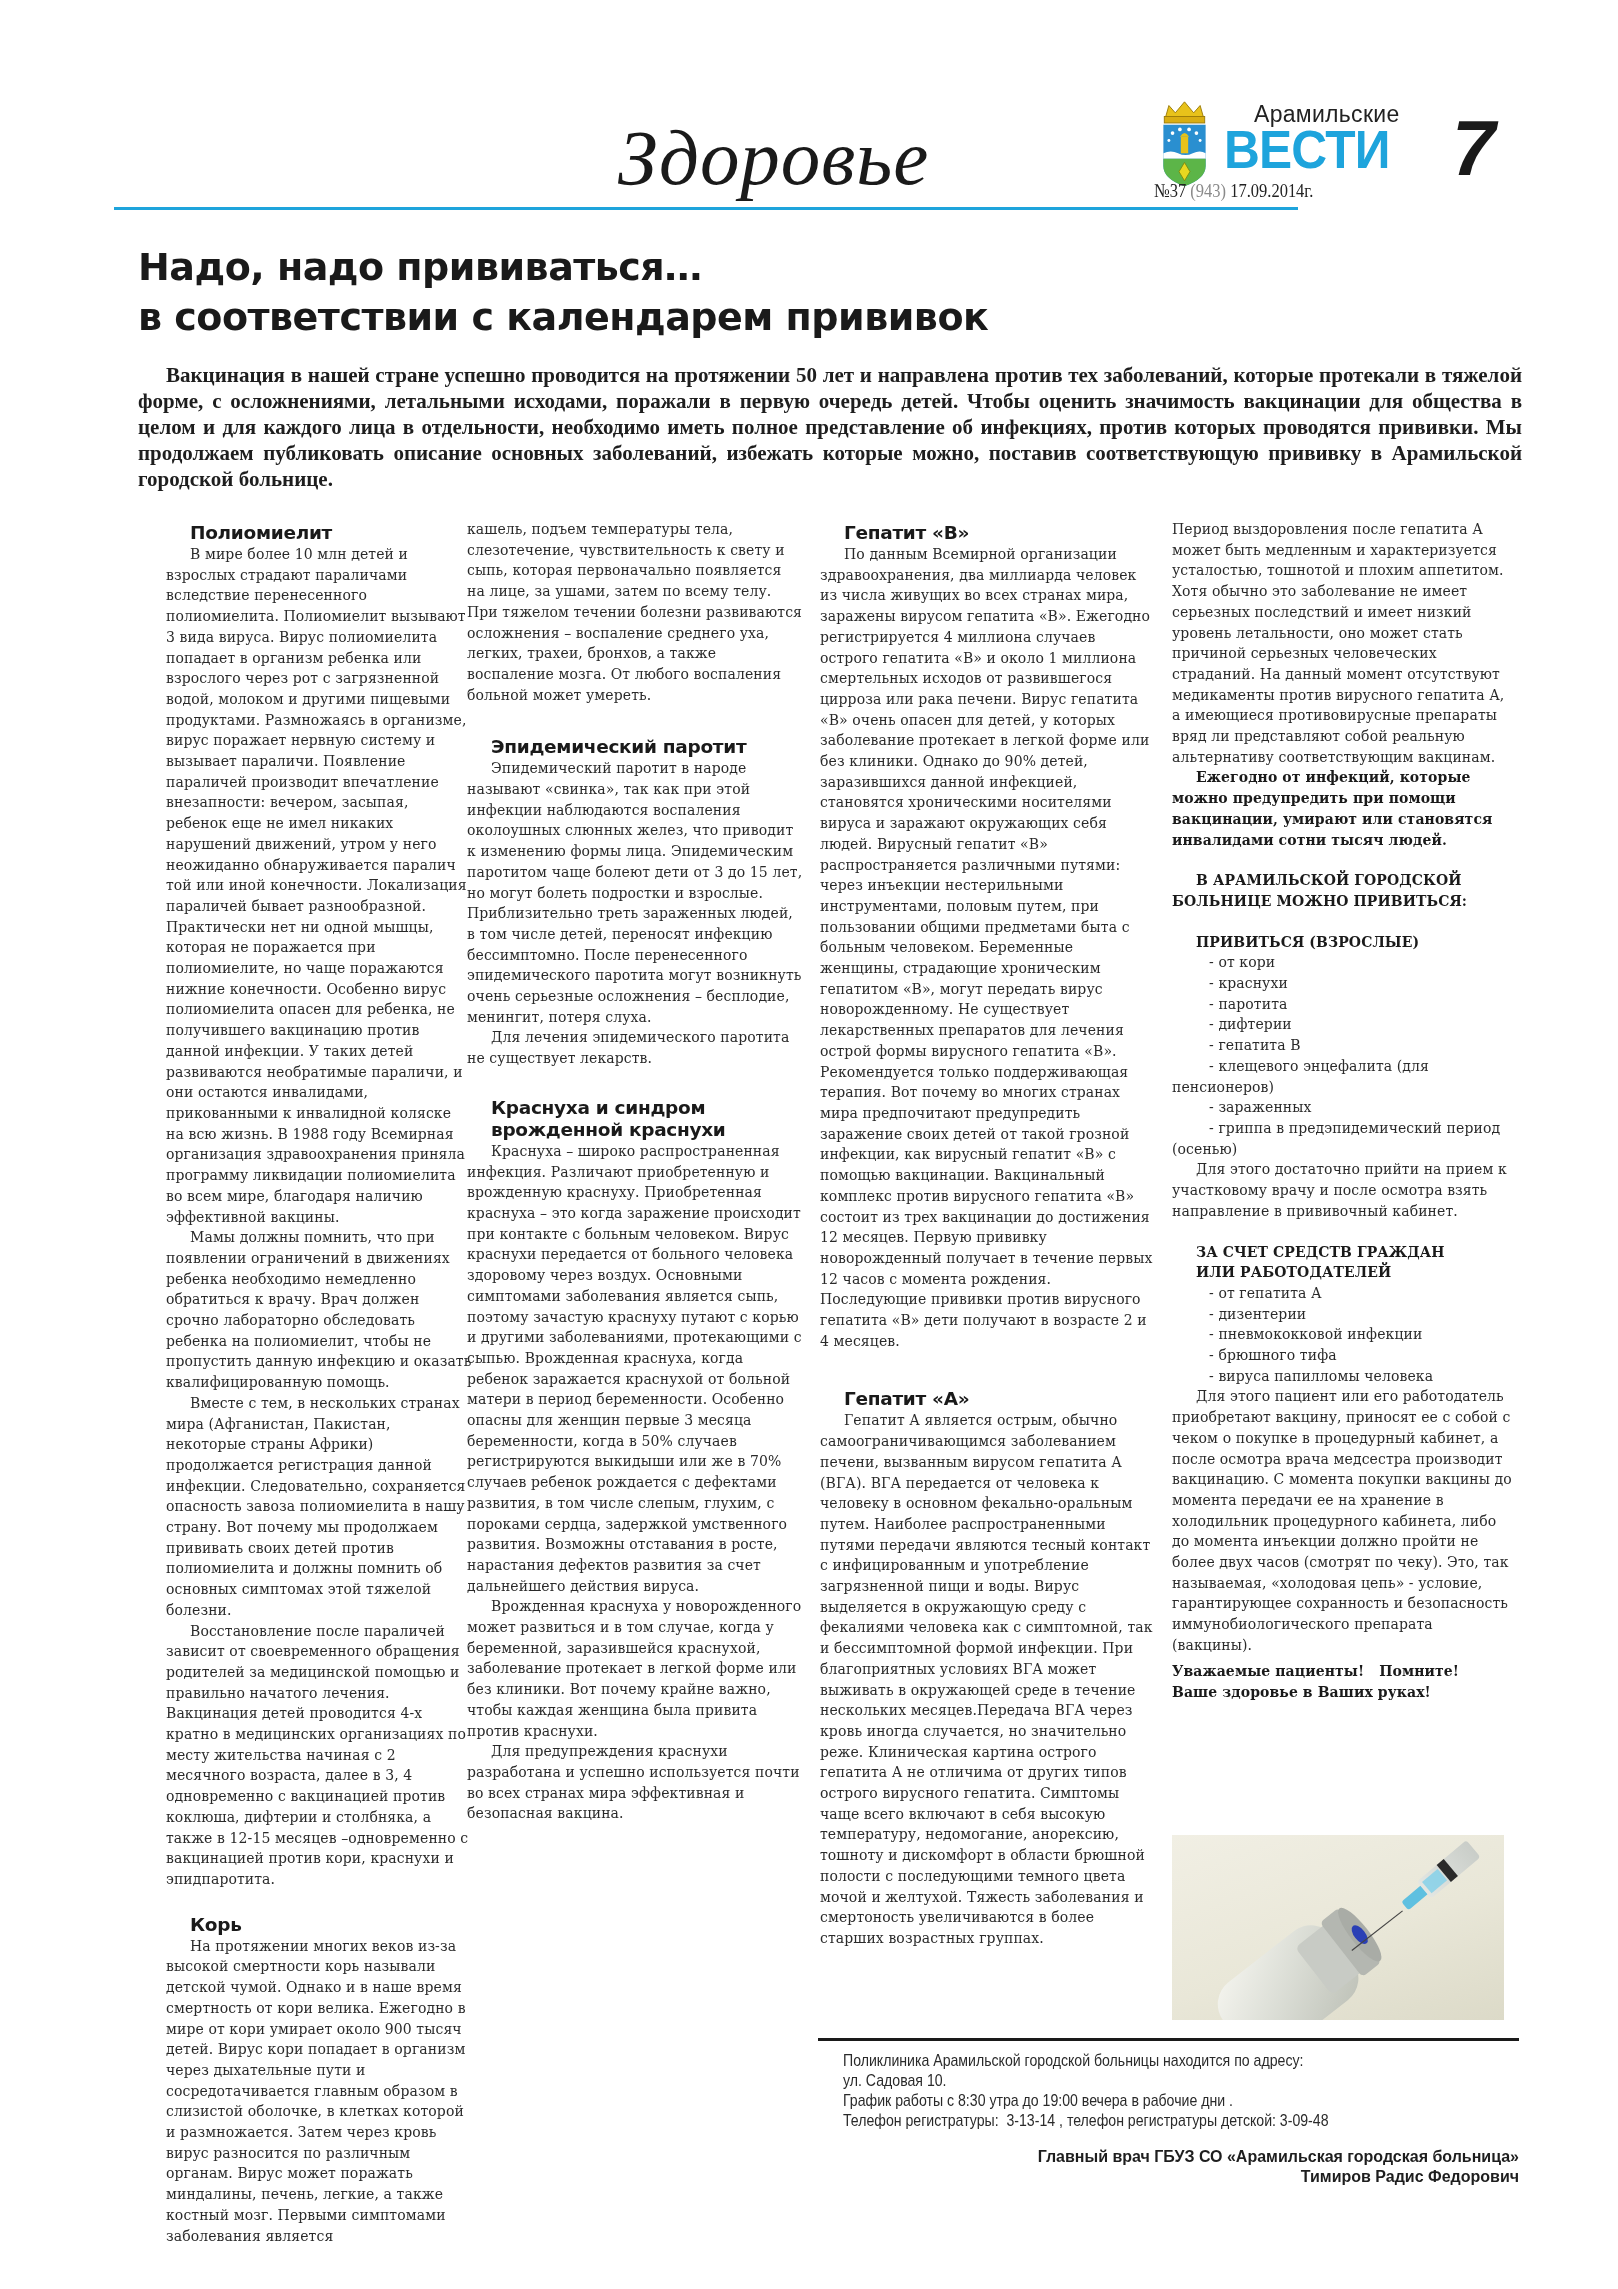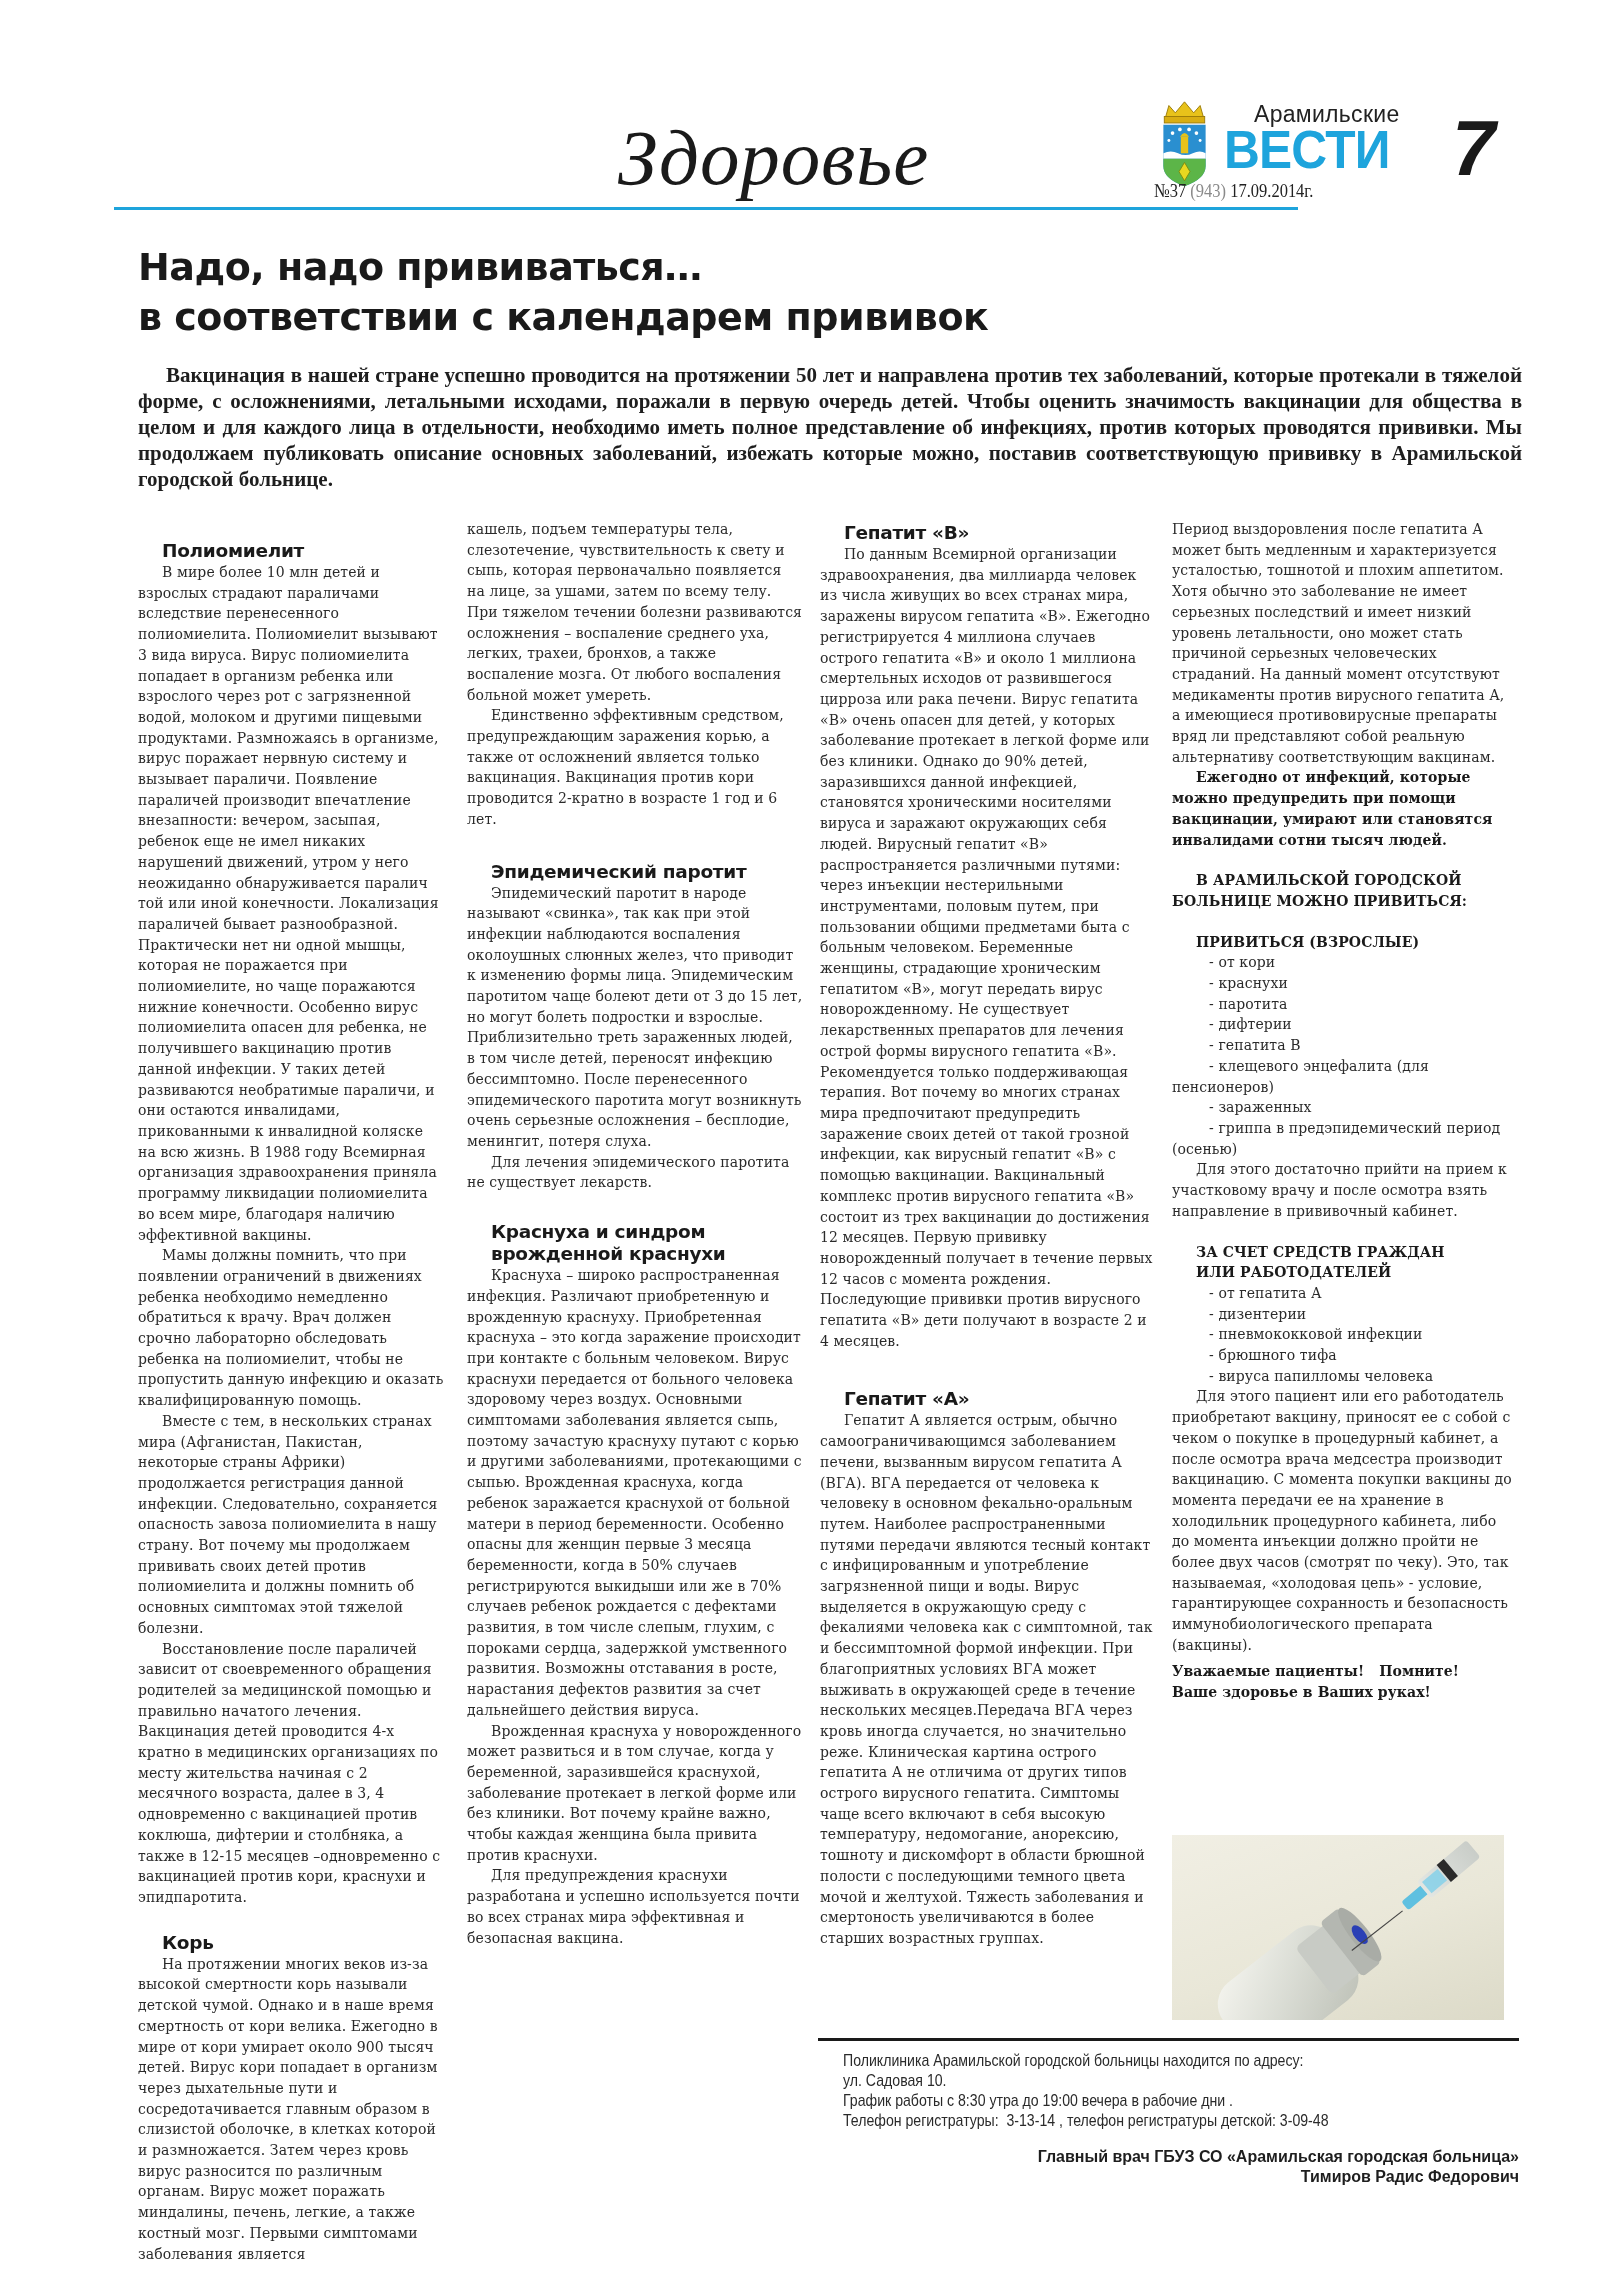--- a/index.html
+++ b/index.html
@@ -91,34 +91,33 @@
 
 <div class="abs headline">
   <div>Надо, надо прививаться…</div>
   <div>в соответствии с календарем прививок</div>
 </div>
 
 <div class="abs lead">
   <p>Вакцинация в нашей стране успешно проводится на протяжении 50 лет и направлена против тех заболеваний, которые протекали в тяжелой форме, с осложнениями, летальными исходами, поражали в первую очередь детей. Чтобы оценить значимость вакцинации для общества в целом и для каждого лица в отдельности, необходимо иметь полное представление об инфекциях, против которых проводятся прививки. Мы продолжаем публиковать описание основных заболеваний, избежать которые можно, поставив соответствующую прививку в Арамильской городской больнице.</p>
 </div>
 
-<div class="col c1" style="top:540px;">
+<div class="col c1" style="top:522px;margin-left:28px;">
   <h3>Полиомиелит</h3>
   <p>В мире более 10 млн детей и взрослых страдают параличами вследствие перенесенного полиомиелита. Полиомиелит вызывают 3 вида вируса. Вирус полиомиелита попадает в организм ребенка или взрослого через рот с загрязненной водой, молоком и другими пищевыми продуктами. Размножаясь в организме, вирус поражает нервную систему и вызывает параличи. Появление параличей производит впечатление внезапности: вечером, засыпая, ребенок еще не имел никаких нарушений движений, утром у него неожиданно обнаруживается паралич той или иной конечности. Локализация параличей бывает разнообразной. Практически нет ни одной мышцы, которая не поражается при полиомиелите, но чаще поражаются нижние конечности. Особенно вирус полиомиелита опасен для ребенка, не получившего вакцинацию против данной инфекции. У таких детей развиваются необратимые параличи, и они остаются инвалидами, прикованными к инвалидной коляске на всю жизнь. В 1988 году Всемирная организация здравоохранения приняла программу ликвидации полиомиелита во всем мире, благодаря наличию эффективной вакцины.</p>
   <p>Мамы должны помнить, что при появлении ограничений в движениях ребенка необходимо немедленно обратиться к врачу. Врач должен срочно лабораторно обследовать ребенка на полиомиелит, чтобы не пропустить данную инфекцию и оказать квалифицированную помощь.</p>
   <p>Вместе с тем, в нескольких странах мира (Афганистан, Пакистан, некоторые страны Африки) продолжается регистрация данной инфекции. Следовательно, сохраняется опасность завоза полиомиелита в нашу страну. Вот почему мы продолжаем прививать своих детей против полиомиелита и должны помнить об основных симптомах этой тяжелой болезни.</p>
   <p>Восстановление после параличей зависит от своевременного обращения родителей за медицинской помощью и правильно начатого лечения. Вакцинация детей проводится 4-х кратно в медицинских организациях по месту жительства начиная с 2 месячного возраста, далее в 3, 4 одновременно с вакцинацией против коклюша, дифтерии и столбняка, а также в 12-15 месяцев –одновременно с вакцинацией против кори, краснухи и эпидпаротита.</p>
   <div style="height:24px;"></div>
   <h3>Корь</h3>
   <p>На протяжении многих веков из-за высокой смертности корь называли детской чумой. Однако и в наше время смертность от кори велика. Ежегодно в мире от кори умирает около 900 тысяч детей. Вирус кори попадает в организм через дыхательные пути и сосредотачивается главным образом в слизистой оболочке, в клетках которой и размножается. Затем через кровь вирус разносится по различным органам. Вирус может поражать миндалины, печень, легкие, а также костный мозг. Первыми симптомами заболевания является</p>
 </div>
 
 <div class="col c2" style="top:519px;">
   <p class="noind">кашель, подъем температуры тела, слезотечение, чувствительность к свету и сыпь, которая первоначально появляется на лице, за ушами, затем по всему телу. При тяжелом течении болезни развиваются осложнения – воспаление среднего уха, легких, трахеи, бронхов, а также воспаление мозга. От любого воспаления больной может умереть.</p>
-  <p>Единственно эффективным средством, предупреждающим заражения корью, а также от осложнений является только вакцинация. Вакцинация против кори проводится 2-кратно в возрасте 1 год и 6 лет.</p>
   <div style="height:31px;"></div>
   <h3>Эпидемический паротит</h3>
   <p>Эпидемический паротит в народе называют «свинка», так как при этой инфекции наблюдаются воспаления околоушных слюнных желез, что приводит к изменению формы лица. Эпидемическим паротитом чаще болеют дети от 3 до 15 лет, но могут болеть подростки и взрослые. Приблизительно треть зараженных людей, в том числе детей, переносят инфекцию бессимптомно. После перенесенного эпидемического паротита могут возникнуть очень серьезные осложнения – бесплодие, менингит, потеря слуха.</p>
   <p>Для лечения эпидемического паротита не существует лекарств.</p>
   <div style="height:28px;"></div>
   <h3>Краснуха и синдром врожденной краснухи</h3>
   <p>Краснуха – широко распространенная инфекция. Различают приобретенную и врожденную краснуху. Приобретенная краснуха – это когда заражение происходит при контакте с больным человеком. Вирус краснухи передается от больного человека здоровому через воздух. Основными симптомами заболевания является сыпь, поэтому зачастую краснуху путают с корью и другими заболеваниями, протекающими с сыпью. Врожденная краснуха, когда ребенок заражается краснухой от больной матери в период беременности. Особенно опасны для женщин первые 3 месяца беременности, когда в 50% случаев регистрируются выкидыши или же в 70% случаев ребенок рождается с дефектами развития, в том числе слепым, глухим, с пороками сердца, задержкой умственного развития. Возможны отставания в росте, нарастания дефектов развития за счет дальнейшего действия вируса.</p>
   <p>Врожденная краснуха у новорожденного может развиться и в том случае, когда у беременной, заразившейся краснухой, заболевание протекает в легкой форме или без клиники. Вот почему крайне важно, чтобы каждая женщина была привита против краснухи.</p>
   <p>Для предупреждения краснухи разработана и успешно используется почти во всех странах мира эффективная и безопасная вакцина.</p>
 </div>

